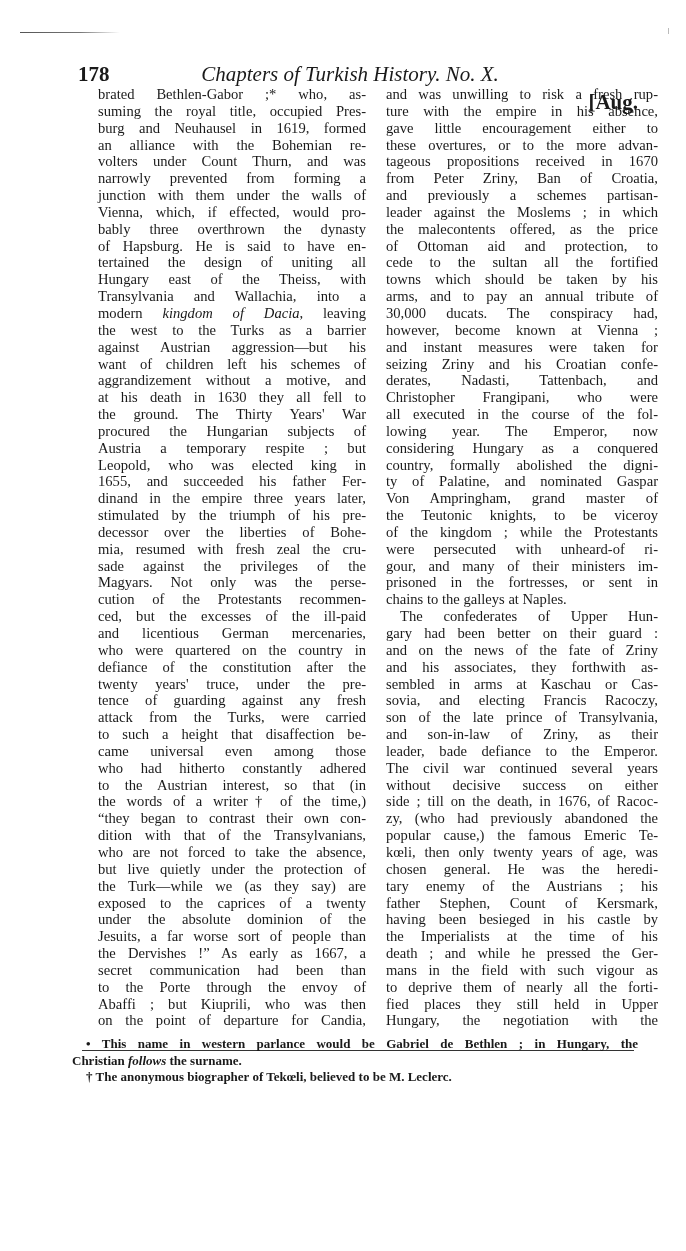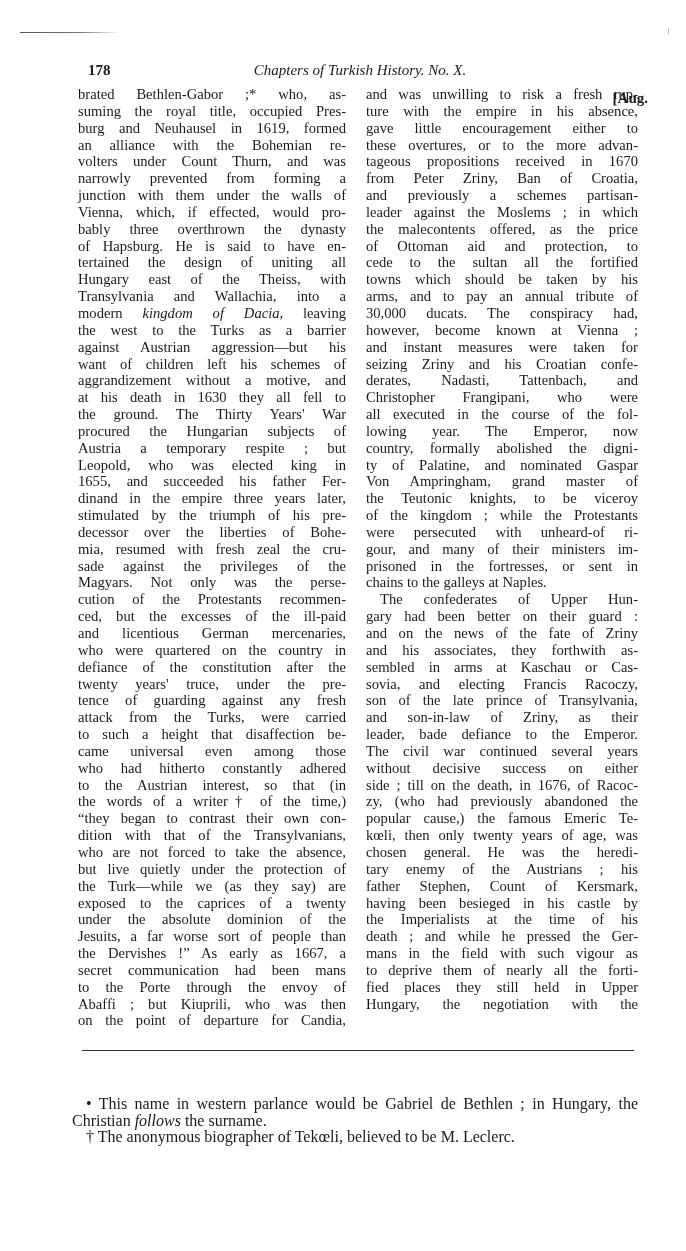--- a/index.html
+++ b/index.html
@@ -1,38 +1,38 @@
 <!DOCTYPE html>
 <html><head>
 <meta charset="utf-8">
 <style>
   html, body { margin: 0; padding: 0; background: #ffffff; }
   body { width: 686px; height: 1251px; position: relative; overflow: hidden;
          font-family: "Liberation Serif", "DejaVu Serif", serif; color: #1a1a1a; }
   .top-rule { position: absolute; left: 20px; top: 32px; width: 100px; height: 1px;
               background: linear-gradient(to right, #555 0%, #777 60%, rgba(0,0,0,0) 100%); }
   .edge-mark { position: absolute; left: 668px; top: 28px; width: 1px; height: 6px; background: #bbb; }
-  .running-head { position: absolute; left: 88px; top: 62px; width: 560px; height: 20px;
-                  font-size: 15px; }
+  .running-head { position: absolute; left: 78px; top: 62px; width: 560px; height: 20px;
+                  font-size: 21px; }
   .running-head .page-number { position: absolute; left: 0; top: 0; font-weight: bold; }
   .running-head .title { position: absolute; left: 0; width: 100%; text-align: center;
                          font-style: italic; top: 0; margin-left: -8px; }
   .running-head .date { position: absolute; right: 0; top: 0; font-weight: bold; margin-top: 28px; }
-  .column { position: absolute; top: 86px; font-size: 14.6px; line-height: 16.85px; }
+  .column { position: absolute; top: 86px; font-size: 14.6px; line-height: 16.85px; margin-left: 20px; }
   .col-left { left: 78px; width: 268px; }
   .col-right { left: 366px; width: 272px; }
   .line { display: block; white-space: nowrap; text-align: justify; text-align-last: justify;
           height: 16.85px; overflow: visible; }
   .line.last { text-align-last: left; }
   .line.indent { padding-left: 14px; }
   .em { font-style: italic; }
   .footnote-rule { position: absolute; left: 82px; top: 1050px; width: 552px; height: 1px;
                    background: #333; }
-  .footnotes { position: absolute; left: 72px; top: 1096px; width: 566px;
-               font-size: 16px; line-height: 16.5px; }
+  .footnotes { position: absolute; left: 72px; top: 1036px; width: 566px;
+               font-size: 13px; line-height: 16.5px; font-weight: bold; }
   .fn { display: block; white-space: nowrap; }
   .fn.indent { padding-left: 14px; }
   .fn.justify { text-align: justify; text-align-last: justify; }
 </style>
 </head>
 <body>
 
 <div class="top-rule"></div>
 <div class="edge-mark"></div>
 
@@ -88,21 +88,21 @@
     <span class="line">the words of a writer† of the time,)</span>
     <span class="line">“they began to contrast their own con-</span>
     <span class="line">dition with that of the Transylvanians,</span>
     <span class="line">who are not forced to take the absence,</span>
     <span class="line">but live quietly under the protection of</span>
     <span class="line">the Turk—while we (as they say) are</span>
     <span class="line">exposed to the caprices of a twenty</span>
     <span class="line">under the absolute dominion of the</span>
     <span class="line">Jesuits, a far worse sort of people than</span>
     <span class="line">the Dervishes !”  As early as 1667, a</span>
-    <span class="line">secret communication had been mans</span>
+    <span class="line">secret communication had been than</span>
     <span class="line">to the Porte through the envoy of</span>
     <span class="line">Abaffi ; but Kiuprili, who was then</span>
     <span class="line">on the point of departure for Candia,</span>
   </div>
 <div class="column col-right" id="col-right">
     <span class="line">and was unwilling to risk a fresh rup-</span>
     <span class="line">ture with the empire in his absence,</span>
     <span class="line">gave little encouragement either to</span>
     <span class="line">these overtures, or to the more advan-</span>
     <span class="line">tageous propositions received in 1670</span>
@@ -115,20 +115,21 @@
     <span class="line">towns which should be taken by his</span>
     <span class="line">arms, and to pay an annual tribute of</span>
     <span class="line">30,000 ducats.  The conspiracy had,</span>
     <span class="line">however, become known at Vienna ;</span>
     <span class="line">and instant measures were taken for</span>
     <span class="line">seizing Zriny and his Croatian confe-</span>
     <span class="line">derates, Nadasti, Tattenbach, and</span>
     <span class="line">Christopher Frangipani, who were</span>
     <span class="line">all executed in the course of the fol-</span>
     <span class="line">lowing year.  The Emperor, now</span>
+    <span class="line">considering Hungary as a conquered</span>
     <span class="line">country, formally abolished the digni-</span>
     <span class="line">ty of Palatine, and nominated Gaspar</span>
     <span class="line">Von Ampringham, grand master of</span>
     <span class="line">the Teutonic knights, to be viceroy</span>
     <span class="line">of the kingdom ; while the Protestants</span>
     <span class="line">were persecuted with unheard-of ri-</span>
     <span class="line">gour, and many of their ministers im-</span>
     <span class="line">prisoned in the fortresses, or sent in</span>
     <span class="line last">chains to the galleys at Naples.</span>
     <span class="line indent">The confederates of Upper Hun-</span>

